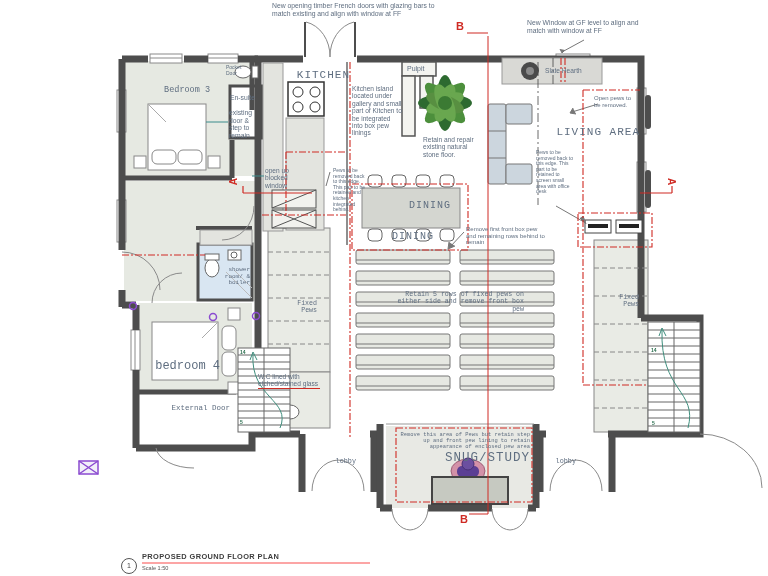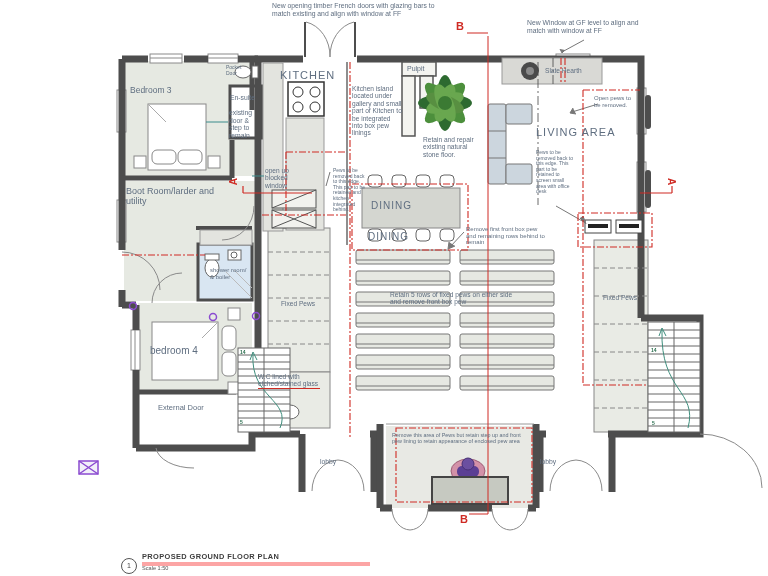--- a/index.html
+++ b/index.html
@@ -1,24 +1,24 @@
 <!DOCTYPE html>
 <html><head>
 <meta charset="utf-8">
 <style>
   html,body{margin:0;padding:0;background:#fff;}
   #plan{position:relative;width:768px;height:576px;background:#ffffff;overflow:hidden;
         font-family:"Liberation Sans",sans-serif;}
   #drawing{position:absolute;left:0;top:0;}
   .lbl{position:absolute;color:#5f6e80;line-height:1.12;white-space:pre-line;}
-  .ctr{text-align:left;}
+  .ctr{text-align:right;font-family:Liberation Mono, monospace;}
   .red{color:#cf2b24;font-weight:bold;}
   .room-big{letter-spacing:1px;}
   .stairnum{color:#2a6e4e;font-weight:bold;}
-  .title-line{border-bottom:4px solid #fca5a5;padding-bottom:1px;}
+  .title-line{border-bottom:2px solid #fca5a5;padding-bottom:1px;}
   .titleblock{color:#3d3d3d;font-weight:bold;letter-spacing:.4px;}
   .scale{color:#555;font-weight:normal;}
   .circ{position:absolute;border:1px solid #555;border-radius:50%;width:14px;height:14px;
         text-align:center;font-size:7px;line-height:14px;color:#444;}
 </style>
 </head>
 <body>
 
 <div id="plan">
 
@@ -320,27 +320,26 @@
 </svg>
 
 <div class="lbl" style="left:272px;top:2px;width:168px;font-size:6.8px;">New opening timber French doors with glazing bars to match existing and align with window at FF</div>
 <div class="lbl" style="left:527px;top:19px;width:128px;font-size:6.8px;">New Window at GF level to align and match with window at FF</div>
 
 <div class="lbl red" style="left:456px;top:20px;font-size:11px;">B</div>
 <div class="lbl red" style="left:460px;top:513px;font-size:11px;">B</div>
 <div class="lbl red" style="left:230px;top:176px;font-size:10px;transform:rotate(-90deg);">A</div>
 <div class="lbl red" style="left:668px;top:176px;font-size:10px;transform:rotate(90deg);">A</div>
 
-<div class="lbl ctr" style="left:130px;top:86px;width:86px;font-size:8.5px;">Bedroom 3</div>
+<div class="lbl ctr" style="left:124px;top:86px;width:86px;font-size:8.5px;">Bedroom 3</div>
 <div class="lbl" style="left:226px;top:65px;width:22px;font-size:5px;">Pocket Door</div>
 <div class="lbl" style="left:230px;top:94px;width:36px;font-size:6.8px;">En-suite</div>
 <div class="lbl" style="left:229px;top:109px;width:32px;font-size:6.8px;">existing door &amp; step to remain</div>
-<div class="lbl ctr" style="left:126px;top:186px;width:110px;font-size:9px;">Boot Room/larder and utility</div>
 <div class="lbl ctr" style="left:210px;top:267px;width:40px;font-size:6px;">shower room/ &amp; boiler</div>
-<div class="lbl ctr" style="left:150px;top:345px;width:70px;font-size:10px;">bedroom 4</div>
+<div class="lbl ctr" style="left:150px;top:360px;width:70px;font-size:12px;">bedroom 4</div>
 <div class="lbl ctr" style="left:158px;top:404px;width:72px;font-size:7.5px;">External Door</div>
 
 <div class="lbl ctr room-big" style="left:280px;top:69px;width:70px;font-size:11px;">KITCHEN</div>
 <div class="lbl" style="left:352px;top:85px;width:50px;font-size:6.6px;">Kitchen island located under gallery and small part of Kitchen to be integrated into box pew linings</div>
 <div class="lbl" style="left:265px;top:167px;width:38px;font-size:6.6px;">open up blocked window</div>
 <div class="lbl" style="left:333px;top:168px;width:36px;font-size:5px;">Pews to be removed back to this edge. This part to be retained and kitchen integrated behind.</div>
 
 <div class="lbl" style="left:407px;top:65px;width:32px;font-size:7px;">Pulpit</div>
 <div class="lbl" style="left:423px;top:136px;width:56px;font-size:6.6px;">Retain and repair existing natural stone floor.</div>
 <div class="lbl" style="left:545px;top:67px;width:52px;font-size:6.6px;">Slate Hearth</div>
@@ -353,20 +352,21 @@
 <div class="lbl" style="left:466px;top:226px;width:80px;font-size:6px;">Remove first front box pew and remaining rows behind to remain</div>
 <div class="lbl ctr" style="left:390px;top:291px;width:134px;font-size:6.6px;">Retain 5 rows of fixed pews on either side and remove front box pew</div>
 
 <div class="lbl ctr" style="left:281px;top:300px;width:36px;font-size:6.6px;">Fixed Pews</div>
 <div class="lbl ctr" style="left:603px;top:294px;width:36px;font-size:6.6px;">Fixed Pews</div>
 
 <div class="lbl" style="left:258px;top:373px;width:70px;font-size:6.6px;">W.C lined with etched/stained glass</div>
 <div style="position:absolute;left:258px;top:388px;width:62px;height:0;border-top:1px solid #cf2b24;"></div>
 
 <div class="lbl ctr" style="left:392px;top:432px;width:138px;font-size:5.4px;">Remove this area of Pews but retain step up and front pew lining to retain appearance of enclosed pew area</div>
+<div class="lbl ctr room-big" style="left:392px;top:451px;width:138px;font-size:12.5px;">SNUG/STUDY</div>
 <div class="lbl ctr" style="left:320px;top:458px;width:36px;font-size:6.8px;">lobby</div>
 <div class="lbl ctr" style="left:540px;top:458px;width:36px;font-size:6.8px;">lobby</div>
 
 <div class="lbl stairnum" style="left:240px;top:350px;font-size:5px;">14</div>
 <div class="lbl stairnum" style="left:240px;top:420px;font-size:5px;">5</div>
 <div class="lbl stairnum" style="left:651px;top:348px;font-size:5px;">14</div>
 <div class="lbl stairnum" style="left:652px;top:421px;font-size:5px;">5</div>
 
 <div class="circ" style="left:121px;top:558px;">1</div>
 <div class="lbl titleblock title-line" style="left:142px;top:553px;width:228px;font-size:7.4px;color:#3d3d3d;">PROPOSED GROUND FLOOR PLAN</div>

